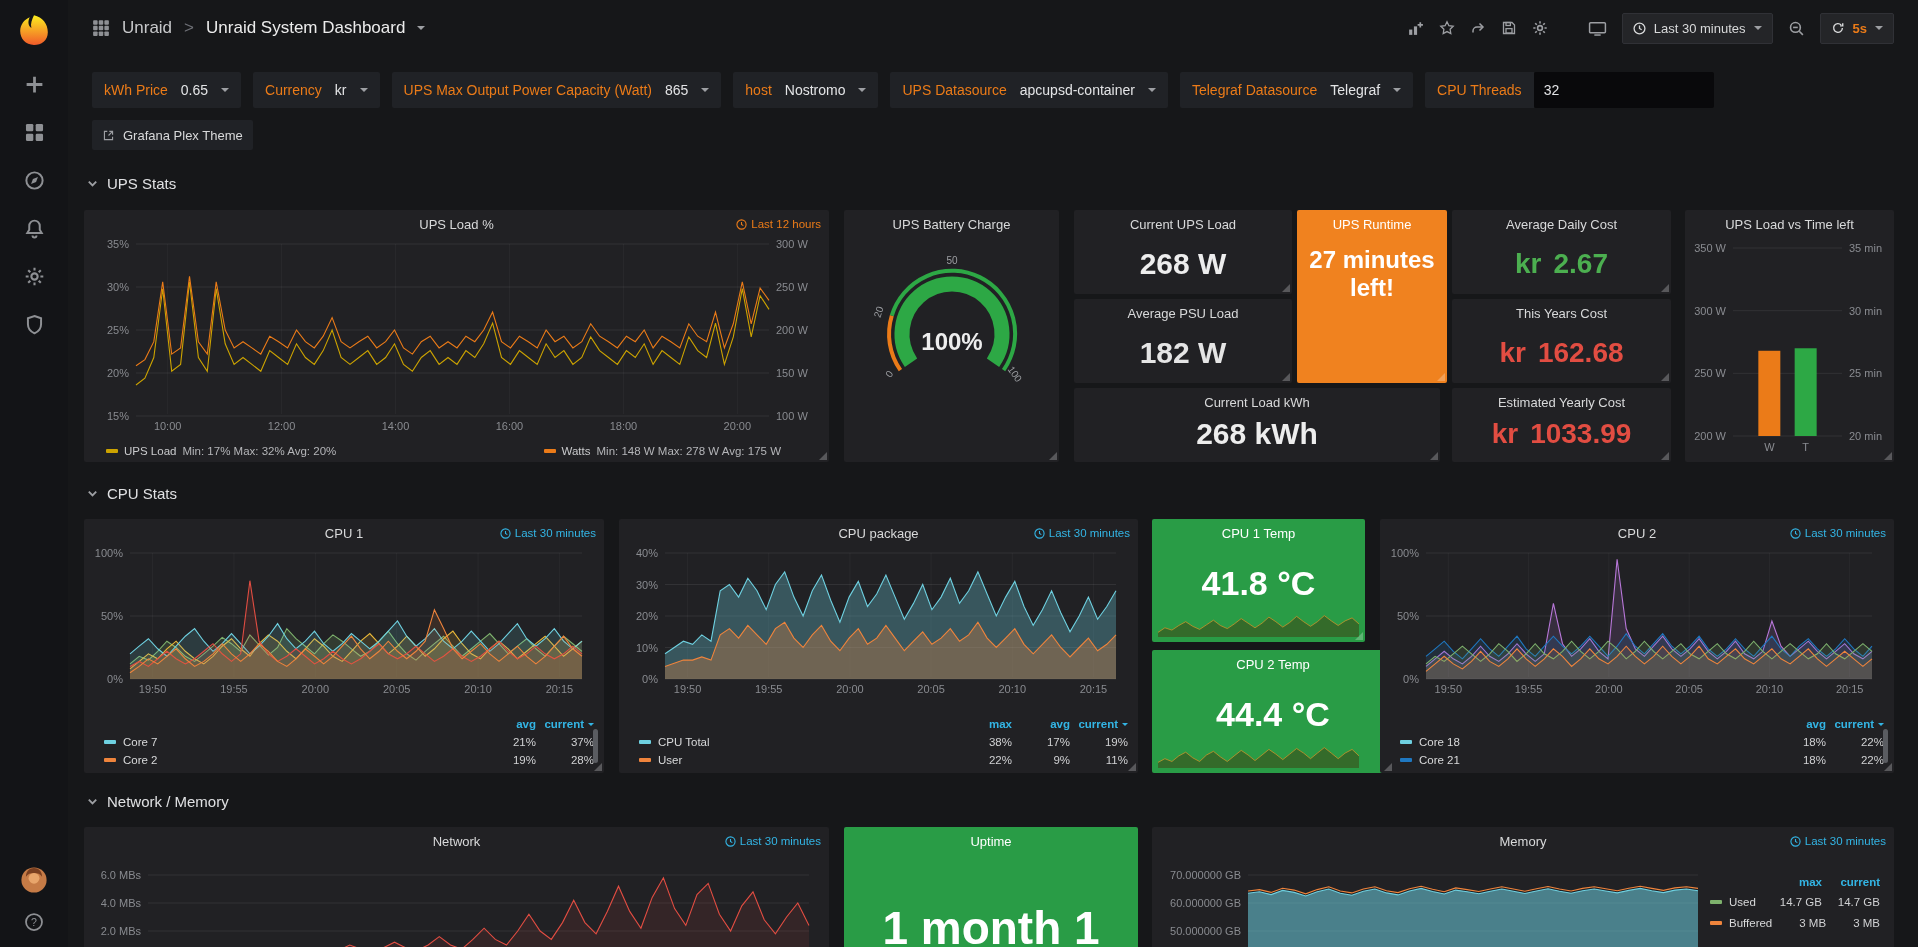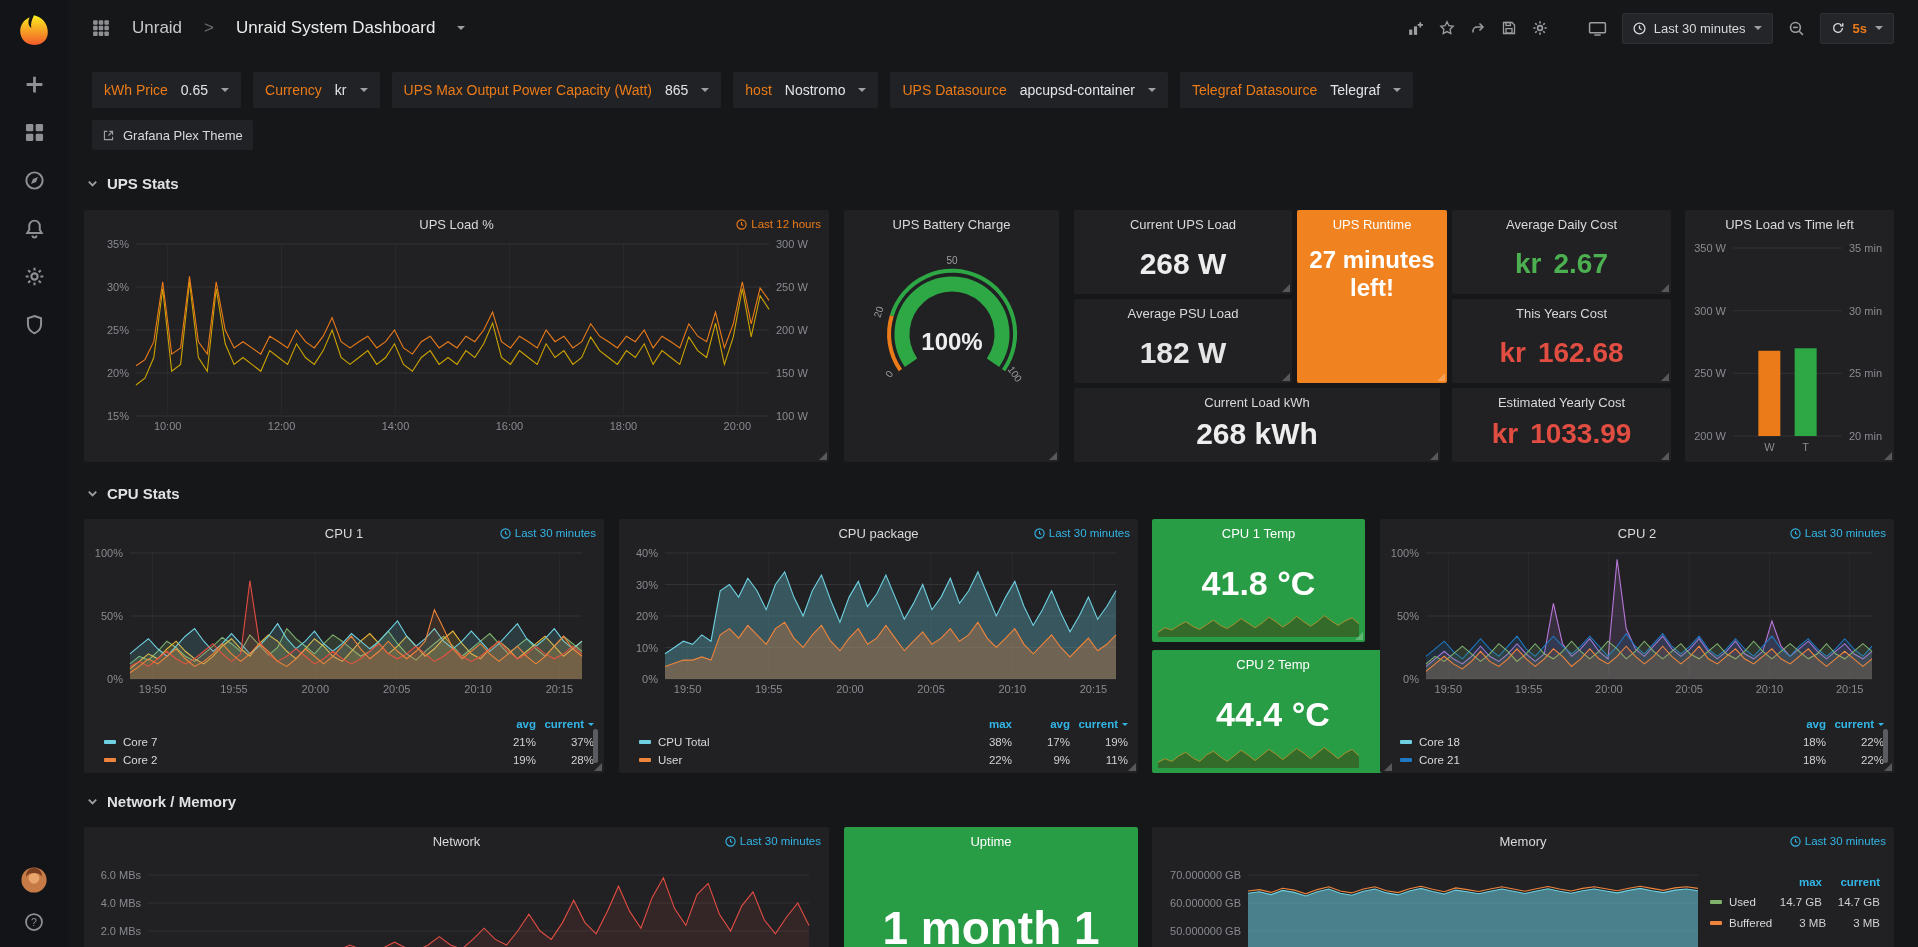--- a/index.html
+++ b/index.html
@@ -9,42 +9,42 @@
 
 .sidebar{position:absolute;left:0;top:0;bottom:0;width:68px;background:#131417;
  display:flex;flex-direction:column;align-items:center;padding:10px 0;z-index:5}
 .side-logo{width:40px;height:40px;margin-bottom:24px;display:flex;align-items:center;justify-content:center;cursor:pointer}
 .side-icons{display:flex;flex-direction:column;gap:27px;align-items:center}
 .side-icon{width:21px;height:21px;color:#8e9094;cursor:pointer;display:block}
 .side-bottom{margin-top:auto;display:flex;flex-direction:column;gap:18px;align-items:center;padding-bottom:4px}
 
 .main{position:absolute;left:68px;top:0;right:0;bottom:0;overflow:hidden}
 .navbar{position:absolute;top:0;left:0;right:0;height:56px;display:flex;align-items:center;justify-content:space-between;padding:0 24px;z-index:4}
-.crumb{display:flex;align-items:center;gap:22px;font-size:17px}
+.crumb{display:flex;align-items:center;gap:12px;font-size:17px}
 .crumb-icon{color:#8e9094;cursor:pointer;display:flex}
 .crumb-app{color:#c7c8ca;cursor:pointer}
 .crumb-sep{color:#6e7076}
 .crumb-title{color:#ececec;cursor:pointer}
 .caret{display:inline-block;width:0;height:0;border-left:4px solid transparent;border-right:4px solid transparent;border-top:4px solid #9d9fa3}
 .caret.tiny{border-left-width:3px;border-right-width:3px;border-top-width:3px;border-top-color:currentColor}
 .nav-actions{display:flex;align-items:center;gap:15px}
 .nav-ibtn{color:#9d9fa3;display:flex;align-items:center;cursor:pointer}
 .nav-gap{width:10px}
 .nav-btn{display:flex;align-items:center;gap:8px;height:31px;padding:0 10px;background:#242528;border:1px solid #303136;border-radius:2px;font-size:13px;color:#d8d9da;cursor:pointer}
 .refresh-val{font-weight:700}
 
 .submenu{position:absolute;top:72px;left:24px;display:flex;gap:12px;align-items:center;z-index:3}
 .var-item{display:flex;align-items:center;height:36px;background:#202226;padding:0 12px;gap:13px;border-radius:2px;font-size:14px;cursor:pointer}
 .var-value{color:#e3e4e6}
 .var-input{height:36px;width:180px;background:#09090b;border:none;border-radius:2px;color:#e3e4e6;font-size:14px;padding:0 10px;font-family:inherit}
 .linksrow{position:absolute;top:120px;left:24px;display:flex;gap:10px;z-index:3}
 .dash-link{display:flex;align-items:center;gap:8px;height:30px;padding:0 10px;background:#202226;border-radius:2px;font-size:13px;color:#d8d9da;text-decoration:none;cursor:pointer}
 .dash-link svg{color:#9d9fa3}
 
-.row-head{position:absolute;display:flex;align-items:center;gap:8px;font-size:15px;font-weight:700;color:#e0e1e3;cursor:pointer;height:26px}
+.row-head{position:absolute;display:flex;align-items:center;gap:8px;font-size:15px;font-weight:400;color:#e0e1e3;cursor:pointer;height:26px}
 .row-head svg{color:#9d9fa3}
 .panel{position:absolute;background:#212124;border-radius:2px}
 .ptitle{position:absolute;top:7px;left:0;right:0;text-align:center;font-size:13px;font-weight:500;color:#d8d9da;cursor:pointer;white-space:nowrap;z-index:2}
 .panel.colored .ptitle{color:#fff}
 .timeinfo{position:absolute;top:8px;right:8px;display:flex;align-items:center;gap:4px;font-size:11.5px;z-index:2}
 .chart{position:absolute}
 .ts-legend{position:absolute;left:22px;right:48px;bottom:5px;display:flex;justify-content:space-between;font-size:11.5px;color:#c9cacc}
 .leg-item{display:flex;align-items:center;gap:6px}
 .sq{display:inline-block;width:12px;height:4px;border-radius:1px;flex:none}
 .leg-name{cursor:pointer}
@@ -248,20 +248,24 @@
       </div>
       <div class="var-item">
         <span class="var-label" style="color: rgb(235, 123, 24);">UPS Datasource</span>
         <span class="var-value">apcupsd-container</span>
         <span class="caret"></span>
       </div>
       <div class="var-item">
         <span class="var-label" style="color: rgb(235, 123, 24);">Telegraf Datasource</span>
         <span class="var-value">Telegraf</span>
         <span class="caret"></span>
+      </div>
+      <div class="var-item" style="background:transparent;padding:0;gap:0">
+        <span class="var-label" style="background: rgb(32, 34, 38); height: 36px; display: flex; align-items: center; padding: 0px 12px; border-radius: 2px 0px 0px 2px; color: rgb(235, 123, 24);">CPU Threads</span>
+        <input class="var-input" value="32" style="">
       </div>
     </div>
 
     <div class="linksrow">
       <a class="dash-link">
         <svg viewBox="0 0 16 16" width="13" height="13" fill="none" stroke="currentColor" stroke-width="1.4">
             <path d="M6.5 3H3v10h10V9.5"></path>
             <path d="M9 3h4v4"></path>
             <path d="M13 3 8 8"></path>
           </svg>
@@ -321,20 +325,32 @@
             <text x="303.53" y="194" fill="#898B90" font-size="11" text-anchor="middle">14:00</text>
             <line x1="417.47" y1="8" x2="417.47" y2="178" stroke="rgba(255,255,255,0.04)"></line>
             <text x="417.47" y="194" fill="#898B90" font-size="11" text-anchor="middle">16:00</text>
             <line x1="531.4100000000001" y1="8" x2="531.4100000000001" y2="178" stroke="rgba(255,255,255,0.04)"></line>
             <text x="531.4100000000001" y="194" fill="#898B90" font-size="11" text-anchor="middle">18:00</text>
             <line x1="645.35" y1="8" x2="645.35" y2="178" stroke="rgba(255,255,255,0.04)"></line>
             <text x="645.35" y="194" fill="#898B90" font-size="11" text-anchor="middle">20:00</text>
             <path d="M44.0 149.0L52.9 142.2L61.8 121.5L70.7 52.7L79.7 135.3L88.6 128.4L97.5 45.8L106.4 121.5L115.3 135.3L124.2 52.7L133.2 107.8L142.1 128.4L151.0 121.5L159.9 128.4L168.8 135.3L177.7 114.6L186.6 121.5L195.6 128.4L204.5 107.8L213.4 121.5L222.3 128.4L231.2 114.6L240.1 94.0L249.1 121.5L258.0 128.4L266.9 121.5L275.8 114.6L284.7 128.4L293.6 121.5L302.5 107.8L311.5 128.4L320.4 135.3L329.3 121.5L338.2 114.6L347.1 128.4L356.0 121.5L365.0 128.4L373.9 114.6L382.8 121.5L391.7 107.8L400.6 87.1L409.5 121.5L418.5 128.4L427.4 114.6L436.3 121.5L445.2 128.4L454.1 107.8L463.0 121.5L471.9 114.6L480.9 128.4L489.8 121.5L498.7 100.9L507.6 114.6L516.5 121.5L525.4 128.4L534.4 114.6L543.3 121.5L552.2 107.8L561.1 128.4L570.0 114.6L578.9 121.5L587.8 128.4L596.8 100.9L605.7 114.6L614.6 121.5L623.5 87.1L632.4 128.4L641.3 100.9L650.3 52.7L659.2 100.9L668.1 59.6L677.0 73.4" fill="none" stroke="#CCA300" stroke-width="1.1"></path>
             <path d="M44.0 129.8L52.9 123.6L61.8 105.7L70.7 45.8L79.7 118.1L88.6 111.9L97.5 40.3L106.4 105.7L115.3 118.1L124.2 45.8L133.2 94.0L142.1 111.9L151.0 105.7L159.9 111.9L168.8 118.1L177.7 100.2L186.6 105.7L195.6 111.9L204.5 94.0L213.4 105.7L222.3 111.9L231.2 100.2L240.1 81.6L249.1 105.7L258.0 111.9L266.9 105.7L275.8 100.2L284.7 111.9L293.6 105.7L302.5 94.0L311.5 111.9L320.4 118.1L329.3 105.7L338.2 100.2L347.1 111.9L356.0 105.7L365.0 111.9L373.9 100.2L382.8 105.7L391.7 94.0L400.6 76.1L409.5 105.7L418.5 111.9L427.4 100.2L436.3 105.7L445.2 111.9L454.1 94.0L463.0 105.7L471.9 100.2L480.9 111.9L489.8 105.7L498.7 87.8L507.6 100.2L516.5 105.7L525.4 111.9L534.4 100.2L543.3 105.7L552.2 94.0L561.1 111.9L570.0 100.2L578.9 105.7L587.8 111.9L596.8 87.8L605.7 100.2L614.6 105.7L623.5 76.1L632.4 111.9L641.3 87.8L650.3 45.8L659.2 87.8L668.1 52.0L677.0 64.4" fill="none" stroke="#EB7B18" stroke-width="1.1"></path>
           </svg></div>
+      <div class="ts-legend">
+        <span class="leg-item">
+          <i class="sq" style="background: rgb(204, 163, 0);"></i>
+          <span class="leg-name">UPS Load</span>
+          <span class="leg-stats">Min: 17% Max: 32% Avg: 20%</span>
+        </span>
+        <span class="leg-item">
+          <i class="sq" style="background: rgb(235, 123, 24);"></i>
+          <span class="leg-name">Watts</span>
+          <span class="leg-stats">Min: 148 W Max: 278 W Avg: 175 W</span>
+        </span>
+      </div>
       <span class="resize-handle"></span>
     </section>
 
     <section class="panel" style="left:776px;top:210px;width:215px;height:252px">
       <h2 class="ptitle">UPS Battery Charge</h2>
       <div class="gauge-wrap">
         <svg width="176" height="150" viewBox="0 0 176 150">
           <path d="M47 110.7 A 50 50 0 1 1 129 110.7" fill="none" stroke="#2DA845" stroke-width="15"></path>
           <path d="M36.4 118.1 A 63 63 0 0 1 27.8 63.6" fill="none" stroke="#EB7B18" stroke-width="4"></path>
           <path d="M27.8 63.6 A 63 63 0 1 1 139.6 118.1" fill="none" stroke="#2DA845" stroke-width="4"></path>

